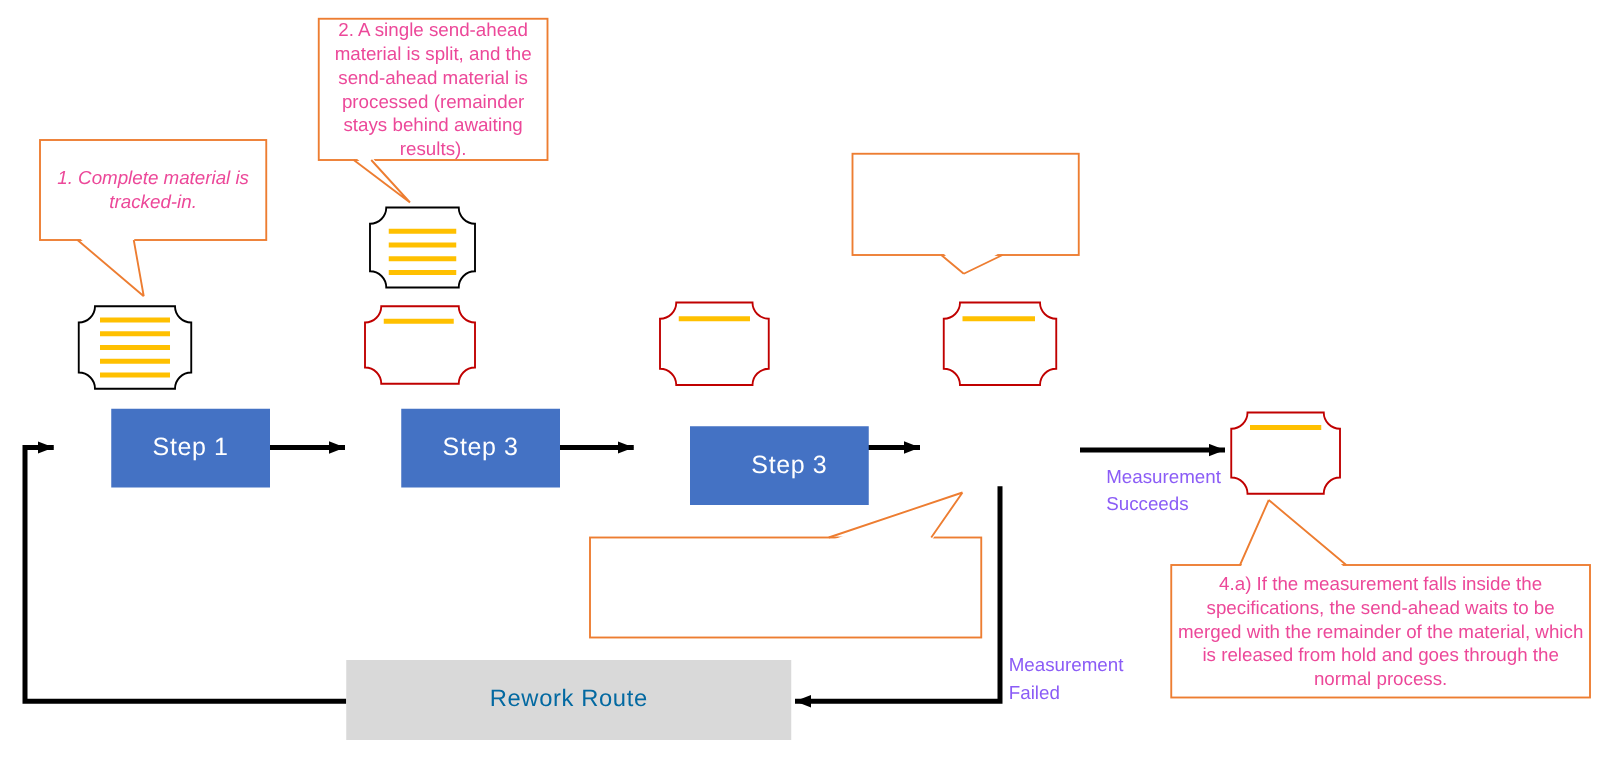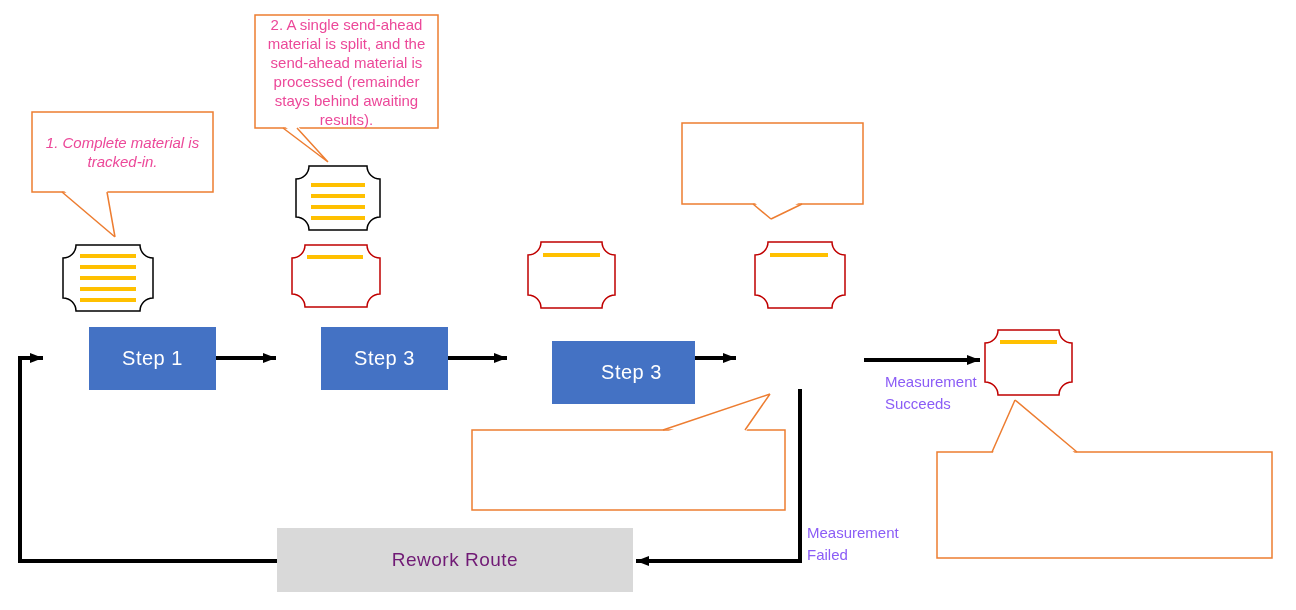--- a/index.html
+++ b/index.html
@@ -8,21 +8,21 @@
     font-family:"Liberation Sans", sans-serif;
   }
   .vector-layer{position:absolute;left:0;top:0;}
   .step{
     position:absolute;width:127px;height:63px;background:#4472C4;color:#ffffff;
     display:flex;align-items:center;justify-content:center;
     font-size:20px;font-weight:300;letter-spacing:.5px;margin-left:44px;
   }
   .rework{
     position:absolute;left:277px;top:528px;width:356px;height:64px;background:#D9D9D9;
-    color:#701a75;display:flex;align-items:center;justify-content:center;
+    color:#0369a1;display:flex;align-items:center;justify-content:center;
     font-size:19px;font-weight:300;letter-spacing:.5px;
   }
   .callout-text{
     position:absolute;display:flex;align-items:center;justify-content:center;
     text-align:center;color:#ec4899;font-size:15px;line-height:19px;font-weight:300;
   }
   .flow-label{
     position:absolute;color:#8b5cf6;font-size:15px;line-height:22px;font-weight:300;
     white-space:pre-line;
   }
@@ -121,19 +121,20 @@
   </svg>
 
   <div class="step" style="left:45px;top:327px;">Step 1</div>
   <div class="step" style="left:277px;top:327px;">Step 3</div>
   <div class="step" style="left:508px;top:341px;padding-left:16px;">Step 3</div>
 
   <div class="rework">Rework Route</div>
 
   <div class="callout-text" style="left:37px;top:112px;width:171px;height:80px;font-style:italic;">1. Complete material is tracked-in.</div>
   <div class="callout-text" style="left:261px;top:15px;width:171px;height:113px;">2. A single send-ahead material is split, and the send-ahead material is processed (remainder stays behind awaiting results).</div>
+  <div class="callout-text" style="left:940px;top:452px;width:329px;height:106px;">4.a) If the measurement falls inside the specifications, the send-ahead waits to be merged with the remainder of the material, which is released from hold and goes through the normal process.</div>
 
   <div class="flow-label" style="left:885px;top:371px;">Measurement
 Succeeds</div>
   <div class="flow-label" style="left:807px;top:522px;">Measurement
 Failed</div>
 
 </div>
 
 </body></html>

